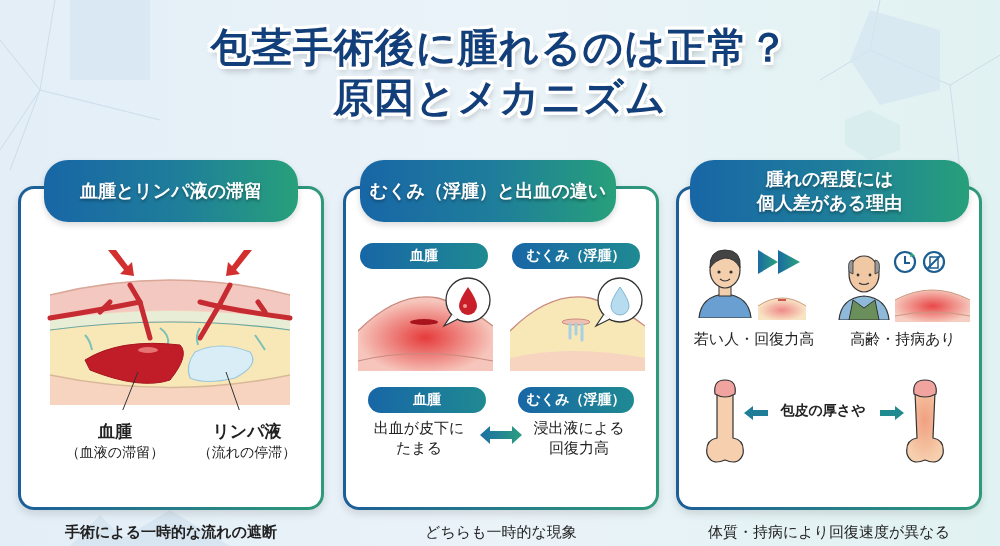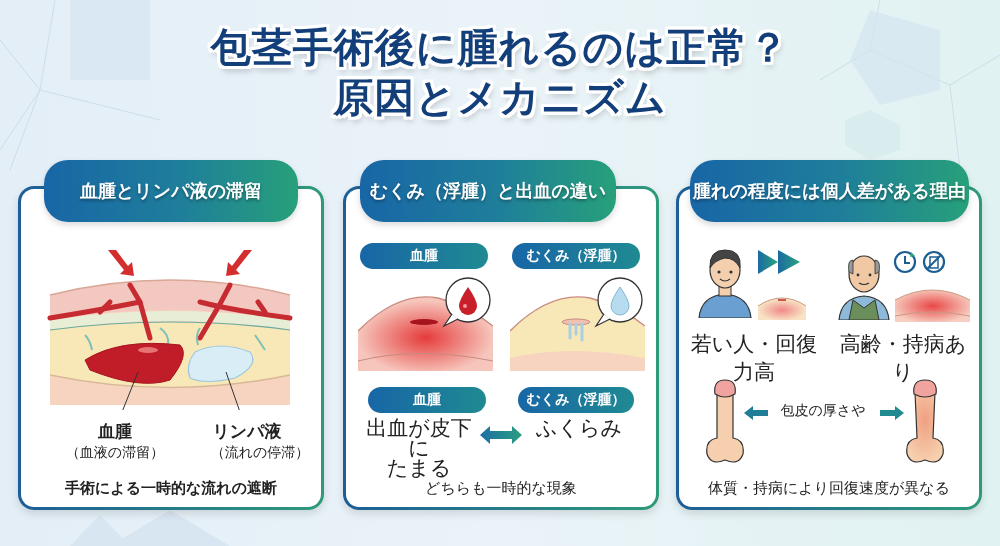--- a/index.html
+++ b/index.html
@@ -33,28 +33,28 @@
     border-radius: 24px;
     background: linear-gradient(90deg, #1866a6 0%, #1f7f9a 55%, #27a07a 100%);
     color: #fff; font-weight: 700; font-size: 18px;
     display: flex; align-items: center; justify-content: center; text-align: center;
     line-height: 24px;
     text-shadow: 0 2px 3px rgba(0,0,0,0.35);
     box-shadow: 0 3px 6px rgba(0,0,0,0.15);
     z-index: 2;
   }
   .abs { position: absolute; }
-  .lbl { position: absolute; text-align: center; font-size: 21px; color: #222; font-weight: 600; }
+  .lbl { position: absolute; text-align: center; font-size: 15px; color: #222; font-weight: 600; }
   .pill {
     position: absolute; height: 26px; border-radius: 13px;
     background: linear-gradient(90deg,#1866a6,#1f8a92);
     color: #fff; font-size: 14px; font-weight: 700;
     display: flex; align-items: center; justify-content: center;
   }
-  .foot { position: absolute; left: 0; right: 0; text-align: center; font-size: 15px; font-weight: 600; color: #222; }
+  .foot { position: absolute; left: 0; right: 0; text-align: center; font-size: 15px; font-weight: 600; color: #222; margin-top: 44px; }
 </style>
 </head>
 <body>
 
 <svg class="bg-decor" width="1000" height="546" viewBox="0 0 1000 546">
   <g stroke="#c9dbe8" stroke-width="1" fill="none" opacity="0.9">
     <line x1="0" y1="40" x2="40" y2="90"></line>
     <line x1="40" y1="90" x2="0" y2="150"></line>
     <line x1="40" y1="90" x2="160" y2="120"></line>
     <line x1="40" y1="90" x2="55" y2="0"></line>
@@ -128,21 +128,21 @@
 
 <div class="lbl" style="left:60px; top:420px; width:110px; font-size:17px;">
   <div>血腫</div>
 </div>
 <div class="lbl" style="left:52px; top:444px; width:126px; font-size:14px; font-weight:400;">
   <div>（血液の滞留）</div>
 </div>
 <div class="lbl" style="left:192px; top:420px; width:110px; font-size:17px;font-family:Liberation Serif, serif;">
   <div>リンパ液</div>
 </div>
-<div class="lbl" style="left:197px; top:444px; width:126px; font-size:14px; font-weight:400;">
+<div class="lbl" style="left:184px; top:444px; width:126px; font-size:14px; font-weight:400;">
   <div>（流れの停滞）</div>
 </div>
 <div class="foot" style="left:18px; width:306px; top:479px;">
   <span>手術による一時的な流れの遮断</span>
 </div>
 
 <div class="card" style="left:343px; width:316px;"></div>
 <div class="card-head" style="left:360px; width:256px;">
   <span>むくみ（浮腫）と出血の違い</span>
 </div>
@@ -201,28 +201,29 @@
 <svg class="abs" style="left:480px; top:426px;" width="42" height="18" viewBox="0 0 42 18">
   <defs>
       <linearGradient id="ag" x1="0" x2="1">
         <stop offset="0" stop-color="#1e6fa4"></stop>
         <stop offset="1" stop-color="#2a9e80"></stop>
       </linearGradient>
     </defs>
   <polygon points="0,9 10,0 10,5 32,5 32,0 42,9 32,18 32,13 10,13 10,18" fill="url(#ag)"></polygon>
 </svg>
 <div class="lbl" style="left:520px; top:418px; width:118px; line-height:20px; font-weight:500;">
-  <div>ふくらみ</div>
+  <div>浸出液による</div>
+  <div>回復力高</div>
 </div>
 <div class="foot" style="left:343px; width:316px; top:479px; font-weight:500;">
   <span>どちらも一時的な現象</span>
 </div>
 
 <div class="card" style="left:676px; width:306px;"></div>
-<div class="card-head" style="left:690px; width:279px; flex-direction:row;">
+<div class="card-head" style="left:690px; width:279px; flex-direction:column;">
   <span>腫れの程度には</span>
   <span>個人差がある理由</span>
 </div>
 
 <svg class="abs" style="left:695px; top:246px;" width="60" height="72" viewBox="0 0 60 72">
   <path d="M4 72 Q6 50 30 48 Q54 50 56 72 Z" fill="#6a9fd1" stroke="#333" stroke-width="1.2"></path>
   <rect x="24" y="40" width="12" height="10" fill="#f3cfae" stroke="#333" stroke-width="1"></rect>
   <ellipse cx="30" cy="24" rx="15" ry="18" fill="#f3cfae" stroke="#333" stroke-width="1.2"></ellipse>
   <path d="M15 22 Q14 4 30 4 Q47 4 45 22 Q40 12 30 12 Q20 14 15 22 Z" fill="#444" stroke="#333"></path>
   <circle cx="24" cy="26" r="1.6" fill="#333"></circle>
@@ -288,21 +289,21 @@
   <span>高齢・持病あり</span>
 </div>
 
 <svg class="abs" style="left:705px; top:378px;" width="40" height="90" viewBox="0 0 40 90">
   <path d="M12 14 L12 60 Q0 62 2 76 Q6 88 20 82 Q34 88 38 76 Q40 62 28 60 L28 14 Z" fill="#f6cfae" stroke="#333" stroke-width="1.2"></path>
   <path d="M10 16 Q8 2 20 2 Q32 2 30 16 Q20 22 10 16 Z" fill="#f1a3a0" stroke="#333" stroke-width="1.2"></path>
 </svg>
 <svg class="abs" style="left:744px; top:406px;" width="24" height="14" viewBox="0 0 24 14">
   <polygon points="0,7 9,0 9,4 24,4 24,10 9,10 9,14" fill="#1f7d98"></polygon>
 </svg>
-<div class="lbl" style="left:768px; top:400px; width:110px; font-size:14px; line-height:20px; font-weight:400;">
+<div class="lbl" style="left:768px; top:400px; width:110px; font-size:14px; line-height:20px; font-weight:700;">
   <div>包皮の厚さや</div>
 </div>
 <svg class="abs" style="left:880px; top:406px;" width="24" height="14" viewBox="0 0 24 14">
   <polygon points="24,7 15,0 15,4 0,4 0,10 15,10 15,14" fill="#1f8a90"></polygon>
 </svg>
 <svg class="abs" style="left:905px; top:378px;" width="40" height="90" viewBox="0 0 40 90">
   <defs>
       <radialGradient id="sw" cx="0.5" cy="0.4" r="0.6">
         <stop offset="0" stop-color="#f0a080"></stop>
         <stop offset="1" stop-color="#f6cfae"></stop>

